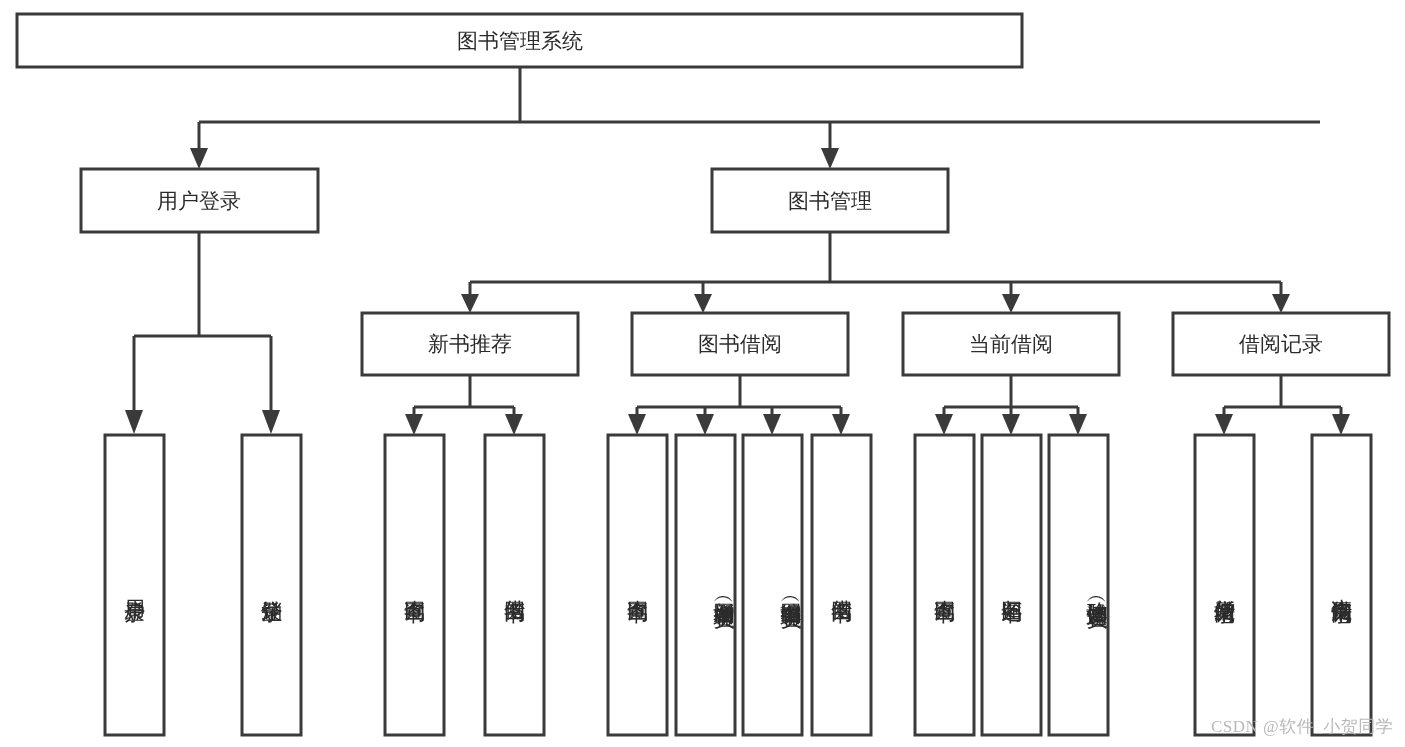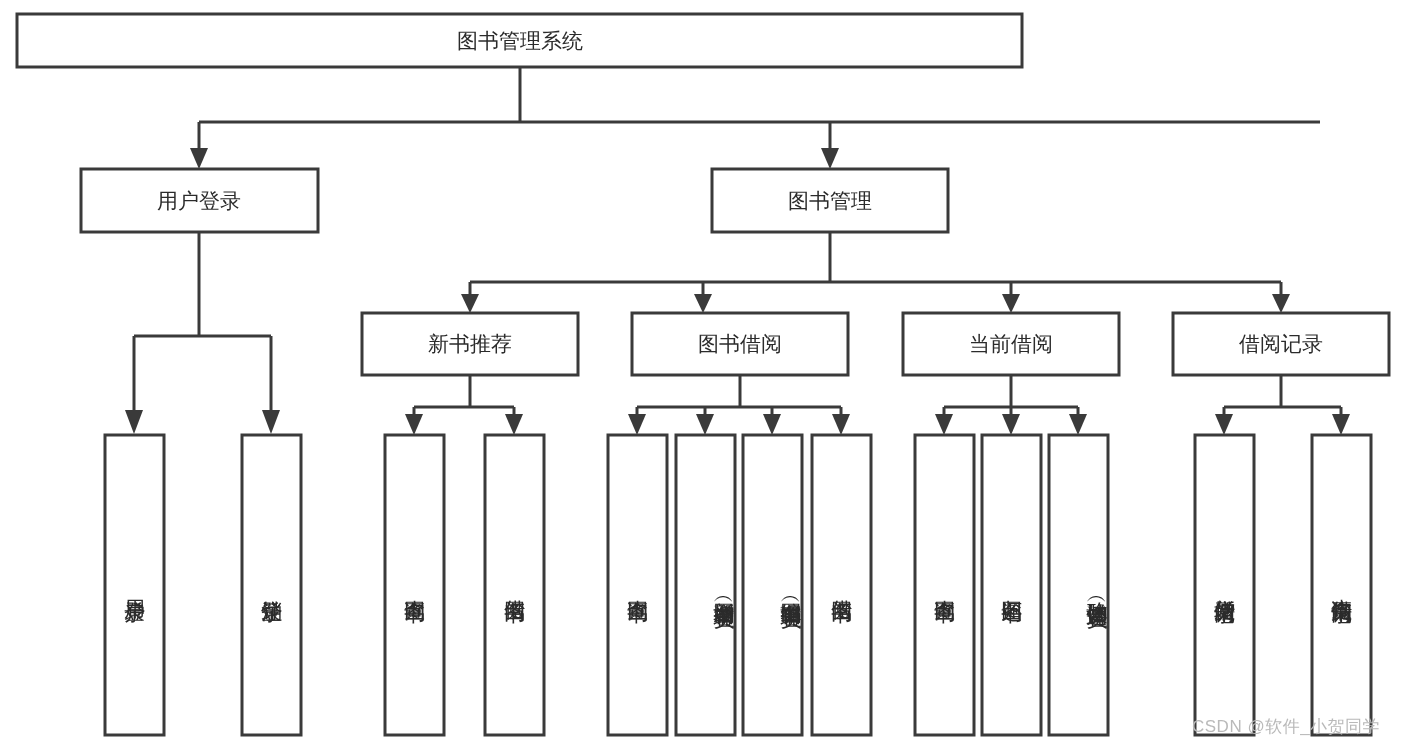--- a/index.html
+++ b/index.html
@@ -60,25 +60,26 @@
     justify-content: center;
     letter-spacing: 1px;
     white-space: nowrap;
     pointer-events: none;
   }
   .leaf-label.centered {
     align-items: center;
   }
   .watermark {
     position: absolute;
-    font-family: Liberation Sans, sans-serif;
+    font-family: Liberation Serif, serif;
     font-size: 17px;
     color: #b9b9b9;
     white-space: nowrap;
     letter-spacing: 0.5px;
+    margin-left: 19px;
   }
 </style>
 </head>
 <body>
 
 <div id="diagram-root">
 
   <svg id="tree-svg" viewBox="0 0 1405 747">
     <defs>
       <g id="arrowdef"></g>

